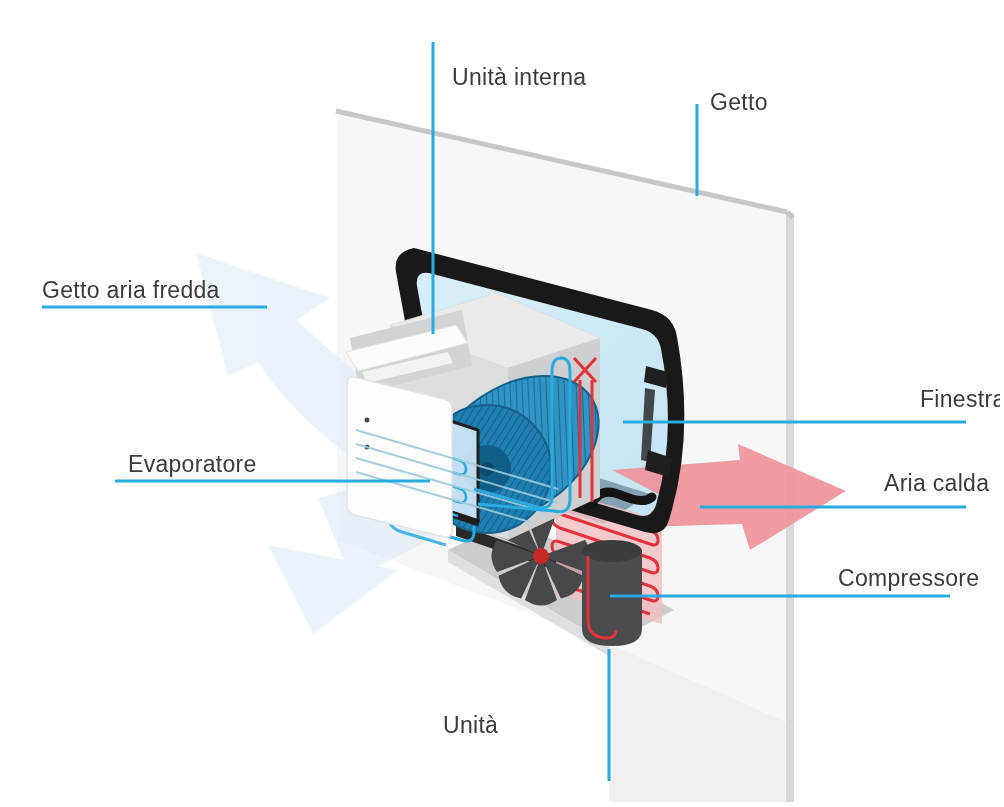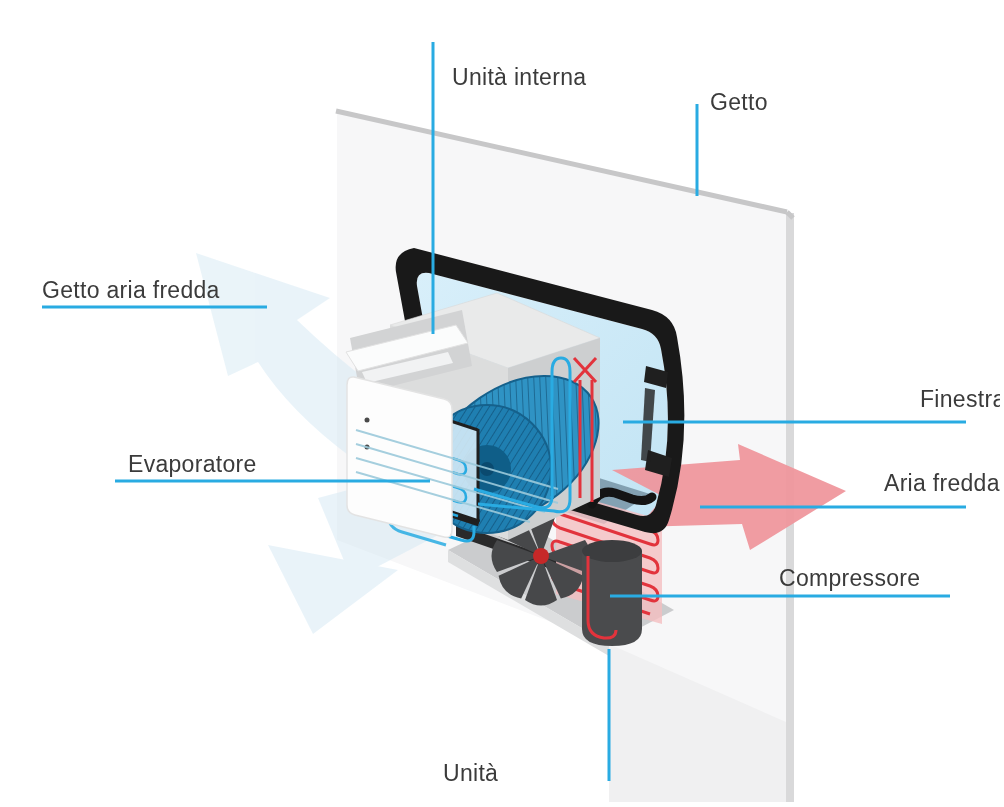--- a/index.html
+++ b/index.html
@@ -160,17 +160,17 @@
     <line x1="610" y1="596" x2="950" y2="596"></line>
     <line x1="609" y1="649" x2="609" y2="781"></line>
   </g>
 </svg>
 
 <div class="lbl" style="left:452px;top:64px">Unità interna</div>
 <div class="lbl" style="left:710px;top:89px">Getto</div>
 <div class="lbl" style="left:128px;top:451px">Evaporatore</div>
 <div class="lbl" style="left:42px;top:277px">Getto aria fredda</div>
 <div class="lbl" style="left:920px;top:386px">Finestra</div>
-<div class="lbl" style="left:884px;top:470px">Aria fredda</div>
-<div class="lbl" style="left:779px;top:565px">Compressore</div>
-<div class="lbl" style="left:443px;top:760px">Unità</div>
+<div class="lbl" style="left:884px;top:470px">Aria calda</div>
+<div class="lbl" style="left:838px;top:565px">Compressore</div>
+<div class="lbl" style="left:443px;top:712px">Unità</div>
 
 </div>
 
 </body></html>

